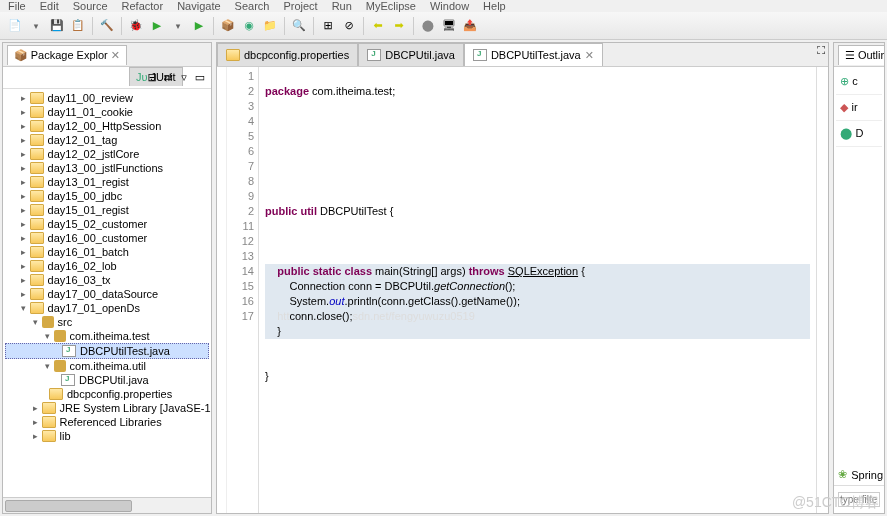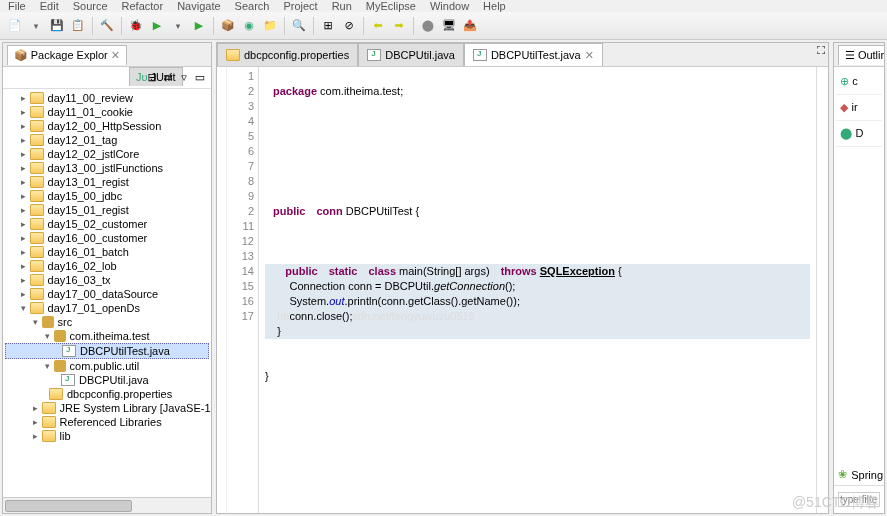--- a/index.html
+++ b/index.html
@@ -29,23 +29,23 @@
 .pkg { background: #d4a944; border-radius: 2px; width: 12px; height: 12px; }
 .jfile { border: 1px solid #999; background: #fff; position: relative; }
 .jfile::after { content: "J"; position: absolute; font-size: 8px; color: #4a7; left: 3px; top: -1px; font-weight: bold; }
 .editor-tabs { height: 24px; display: flex; background: #eee; border-bottom: 1px solid #ccc; }
 .etab { padding: 3px 8px; border: 1px solid #bbb; border-bottom: none; background: #e0e0e0; display: flex; align-items: center; gap: 4px; cursor: pointer; font-size: 10px; }
 .etab.active { background: #fff; }
 .editor-body { flex: 1; display: flex; background: #fff; font-family: Consolas, monospace; font-size: 12px; overflow: hidden; }
 .gutter { width: 32px; background: #fff; border-right: 1px solid #ddd; text-align: right; padding: 2px 4px 0 0; color: #888; line-height: 15px; }
 .marker-col { width: 10px; background: #fff; border-right: 1px solid #eee; }
 .code { flex: 1; padding: 2px 6px; line-height: 15px; white-space: pre; }
-.kw { color: #7f0055; font-weight: bold; margin-left: 8px; }
+.kw { color: #7f0055; font-weight: bold; }
 .it { font-style: italic; }
-.und { text-decoration: underline; font-weight: bold; }
+.und { text-decoration: underline; }
 .wm { color: #ddd; }
 .highlight { background: #e0e8f0; display: inline-block; width: 100%; }
 .ruler { width: 12px; background: #fff; border-left: 1px solid #ddd; }
 .scrollbar-h { height: 16px; background: #f0f0f0; border-top: 1px solid #ccc; position: relative; }
 .scrollbar-h::after { content: ""; position: absolute; left: 2px; top: 2px; width: 60%; height: 10px; background: #ccc; border: 1px solid #aaa; border-radius: 2px; }
 .arrow { font-size: 9px; color: #666; }
 .spring-row { display: flex; align-items: center; gap: 4px; padding: 4px; border-bottom: 1px solid #ddd; }
 .qa { border-bottom: 1px solid #eee; padding: 6px 4px; }
 </style>
 </head>
@@ -212,21 +212,21 @@
           <span>com.itheima.test</span>
         </div>
         <div class="tree-item d3 sel">
           <span class="arrow"></span>
           <span class="ticon jfile"></span>
           <span>DBCPUtilTest.java</span>
         </div>
         <div class="tree-item d2">
           <span class="arrow">▾</span>
           <span class="ticon pkg"></span>
-          <span>com.public.util</span>
+          <span>com.itheima.util</span>
         </div>
         <div class="tree-item d3">
           <span class="arrow"></span>
           <span class="ticon jfile"></span>
           <span>DBCPUtil.java</span>
         </div>
         <div class="tree-item d2">
           <span class="arrow"></span>
           <span class="ticon folder"></span>
           <span>dbcpconfig.properties</span>
@@ -288,21 +288,21 @@
             <div>14</div>
             <div>15</div>
             <div>16</div>
             <div>17</div>
           </div>
         <div class="code">
 <div><span class="kw">package</span><span> com.itheima.test;</span></div>
 <div> </div>
 <div> </div>
 <div> </div>
-<div><span class="kw">public</span> <span class="kw">conn</span><span> DBCPUtilTest {</span></div>
+<div><span class="kw">public</span> <span class="kw">util</span><span> DBCPUtilTest {</span></div>
 <div> </div>
 <div class="highlight">    <span class="kw">public</span> <span class="kw">static</span> <span class="kw">class</span><span> main(String[] args) </span><span class="kw">throws</span> <span class="und">SQLException</span><span> {</span></div>
 <div class="highlight"><span>        Connection conn = DBCPUtil.</span><span class="it">getConnection</span><span>();</span></div>
 <div class="highlight"><span>        System.</span><span class="it" style="color:#0000c0">out</span><span>.println(conn.getClass().getName());</span></div>
 <div class="highlight">    <span class="wm">htt</span><span>conn.close();</span><span class="wm">sdn.net/fengyuwuzu0519</span></div>
 <div class="highlight"><span>    }</span></div>
 <div> </div>
 <div><span>}</span></div>
 <div> </div>
         </div>

